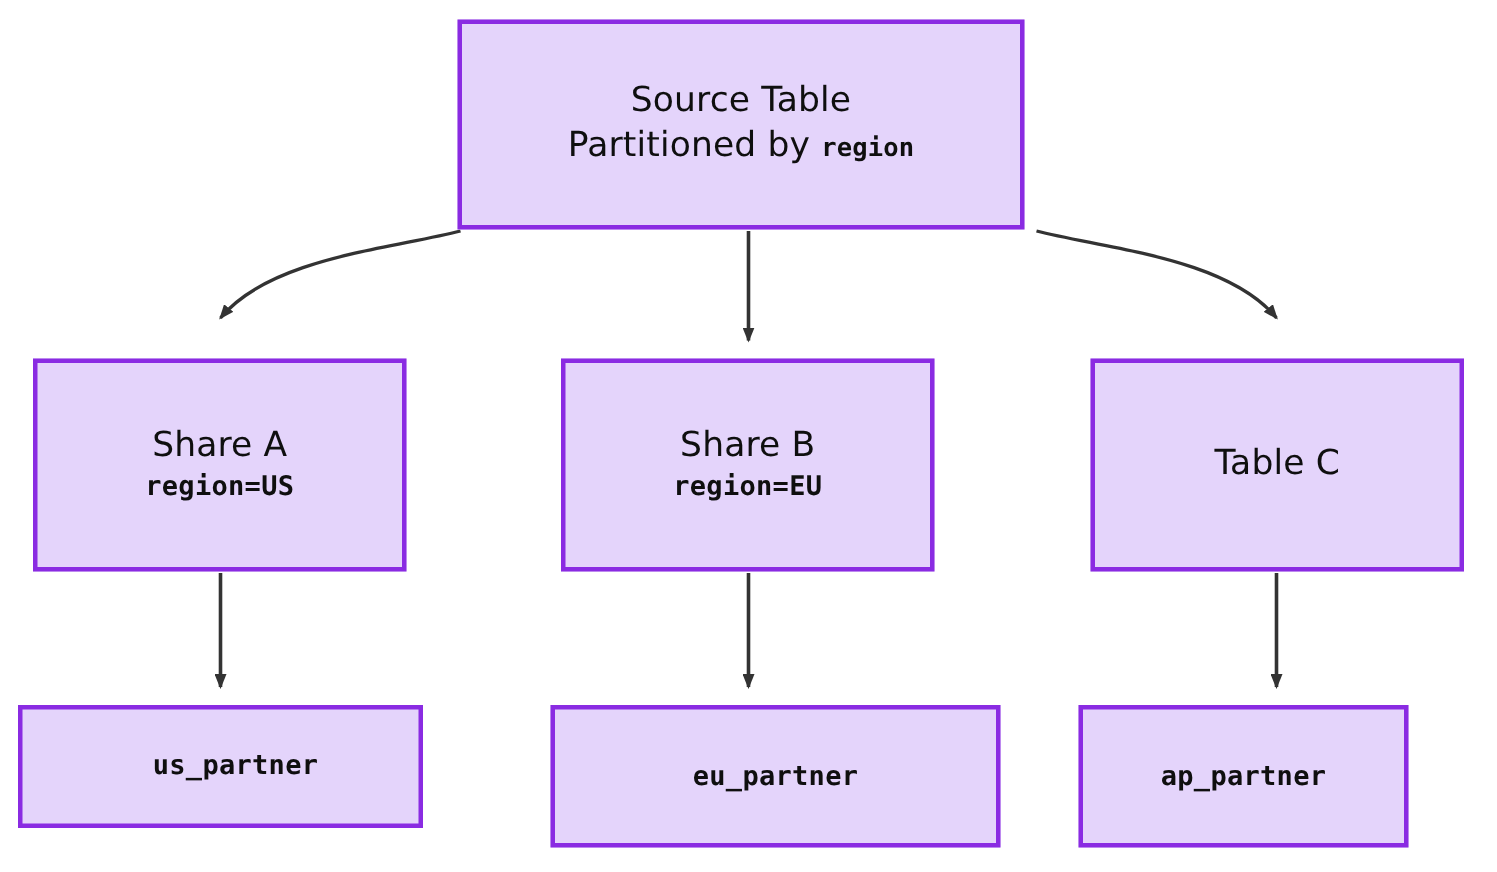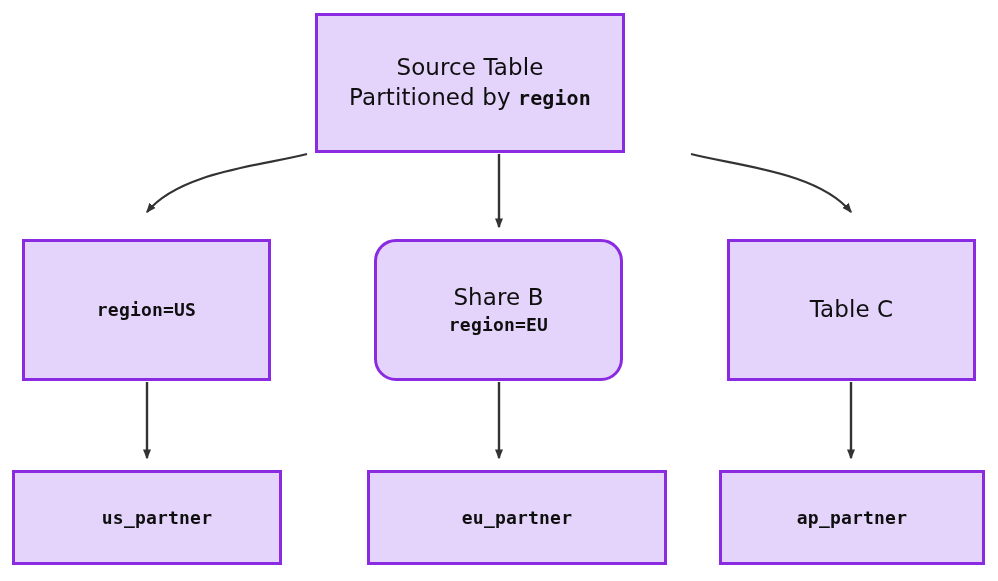--- a/index.html
+++ b/index.html
@@ -53,31 +53,31 @@
   }
   .txt-mono {
     font-family: "DejaVu Sans Mono", "Liberation Mono", monospace;
     font-weight: 700;
     font-size: 18px;
     letter-spacing: 0.2px;
   }
   .mono-inline {
     font-family: "DejaVu Sans Mono", "Liberation Mono", monospace;
     font-weight: 700;
-    font-size: 20px;
+    font-size: 17px;
   }
 
   
-  #node-source   { left: 315px; top: 13px;  width: 310px; height: 140px; }
+  #node-source   { left: 305px; top: 13px;  width: 378px; height: 140px; }
   #node-share-a  { left: 22px;  top: 239px; width: 249px; height: 142px; }
-  #node-share-b  { left: 374px; top: 239px; width: 249px; height: 142px; border-radius: 22px; }
+  #node-share-b  { left: 374px; top: 239px; width: 249px; height: 142px; }
   #node-share-c  { left: 727px; top: 239px; width: 249px; height: 142px; }
-  #node-partner-us { left: 12px;  top: 470px; width: 270px; height: 95px; padding-left: 20px; }
+  #node-partner-us { left: 12px;  top: 470px; width: 270px; height: 82px; padding-left: 20px; }
   #node-partner-eu { left: 367px; top: 470px; width: 300px; height: 95px; }
-  #node-partner-ap { left: 719px; top: 470px; width: 266px; height: 95px; }
+  #node-partner-ap { left: 719px; top: 470px; width: 220px; height: 95px; }
 </style>
 </head>
 <body>
 
 <div id="diagram-canvas">
 
   <svg id="edge-layer" viewBox="0 0 998 581">
     <defs>
       <marker id="arrowhead" markerWidth="10" markerHeight="8" refX="8.6" refY="4" orient="auto" markerUnits="userSpaceOnUse">
         <path d="M0,0 L10,4 L0,8 z" fill="#333333"></path>
@@ -96,20 +96,21 @@
 
     <path d="M 851,382 L 851,458" fill="none" stroke="#333333" stroke-width="2.4" marker-end="url(#arrowhead)"></path>
   </svg>
 
   <div class="node" id="node-source">
     <span class="node-line txt-sans">Source Table</span>
     <span class="node-line txt-sans"><span>Partitioned by </span><span class="mono-inline">region</span></span>
   </div>
 
   <div class="node" id="node-share-a">
+    <span class="node-line txt-sans">Share A</span>
     <span class="node-line txt-mono">region=US</span>
   </div>
 
   <div class="node" id="node-share-b">
     <span class="node-line txt-sans">Share B</span>
     <span class="node-line txt-mono">region=EU</span>
   </div>
 
   <div class="node" id="node-share-c">
     <span class="node-line txt-sans">Table C</span>

